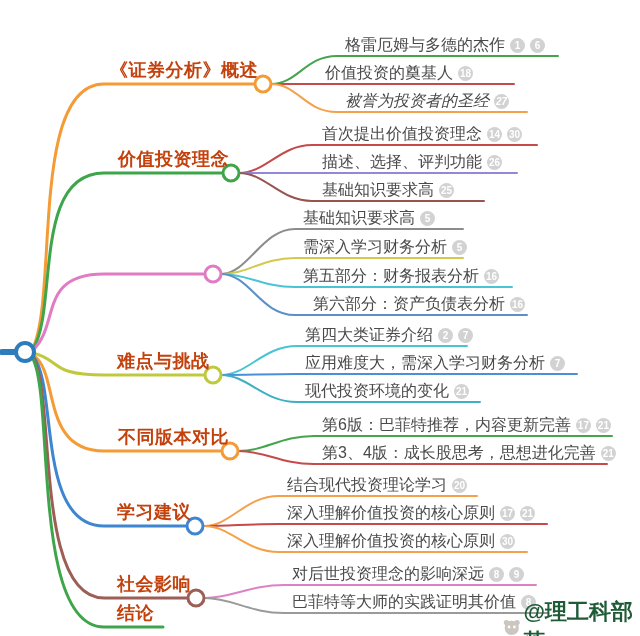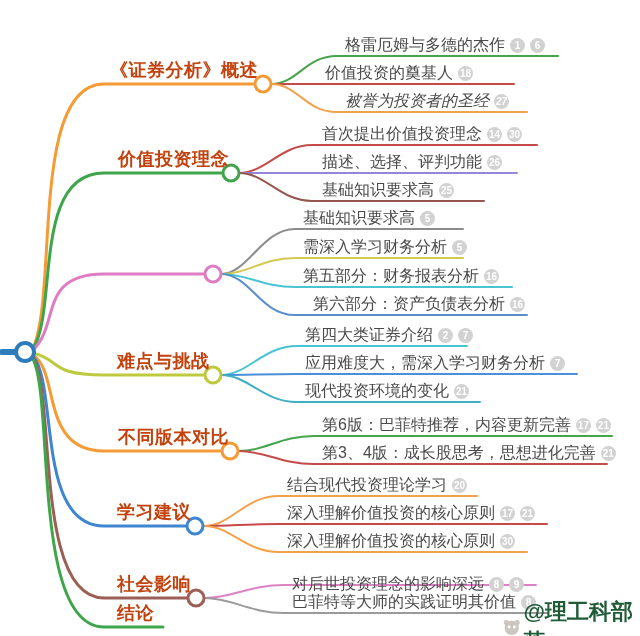--- a/index.html
+++ b/index.html
@@ -131,21 +131,21 @@
   <div class="leaf" style="left:287px;top:474px;">
     <span>结合现代投资理论学习</span><span class="badge">20</span>
   </div>
   <div class="leaf" style="left:287px;top:502px;">
     <span>深入理解价值投资的核心原则</span><span class="badge">17</span><span class="badge">21</span>
   </div>
   <div class="leaf" style="left:287px;top:530px;">
     <span>深入理解价值投资的核心原则</span><span class="badge">30</span>
   </div>
 
-  <div class="leaf" style="left:292px;top:563px;margin-top:10px;">
+  <div class="leaf" style="left:292px;top:563px;">
     <span>对后世投资理念的影响深远</span><span class="badge">8</span><span class="badge">9</span>
   </div>
   <div class="leaf" style="left:292px;top:591px;">
     <span>巴菲特等大师的实践证明其价值</span><span class="badge">8</span>
   </div>
 
   <div class="watermark">
     <svg width="22" height="20" viewBox="0 0 22 20">
       <circle cx="5" cy="5" r="3" fill="#c9c3bd"></circle>
       <circle cx="17" cy="5" r="3" fill="#c9c3bd"></circle>

